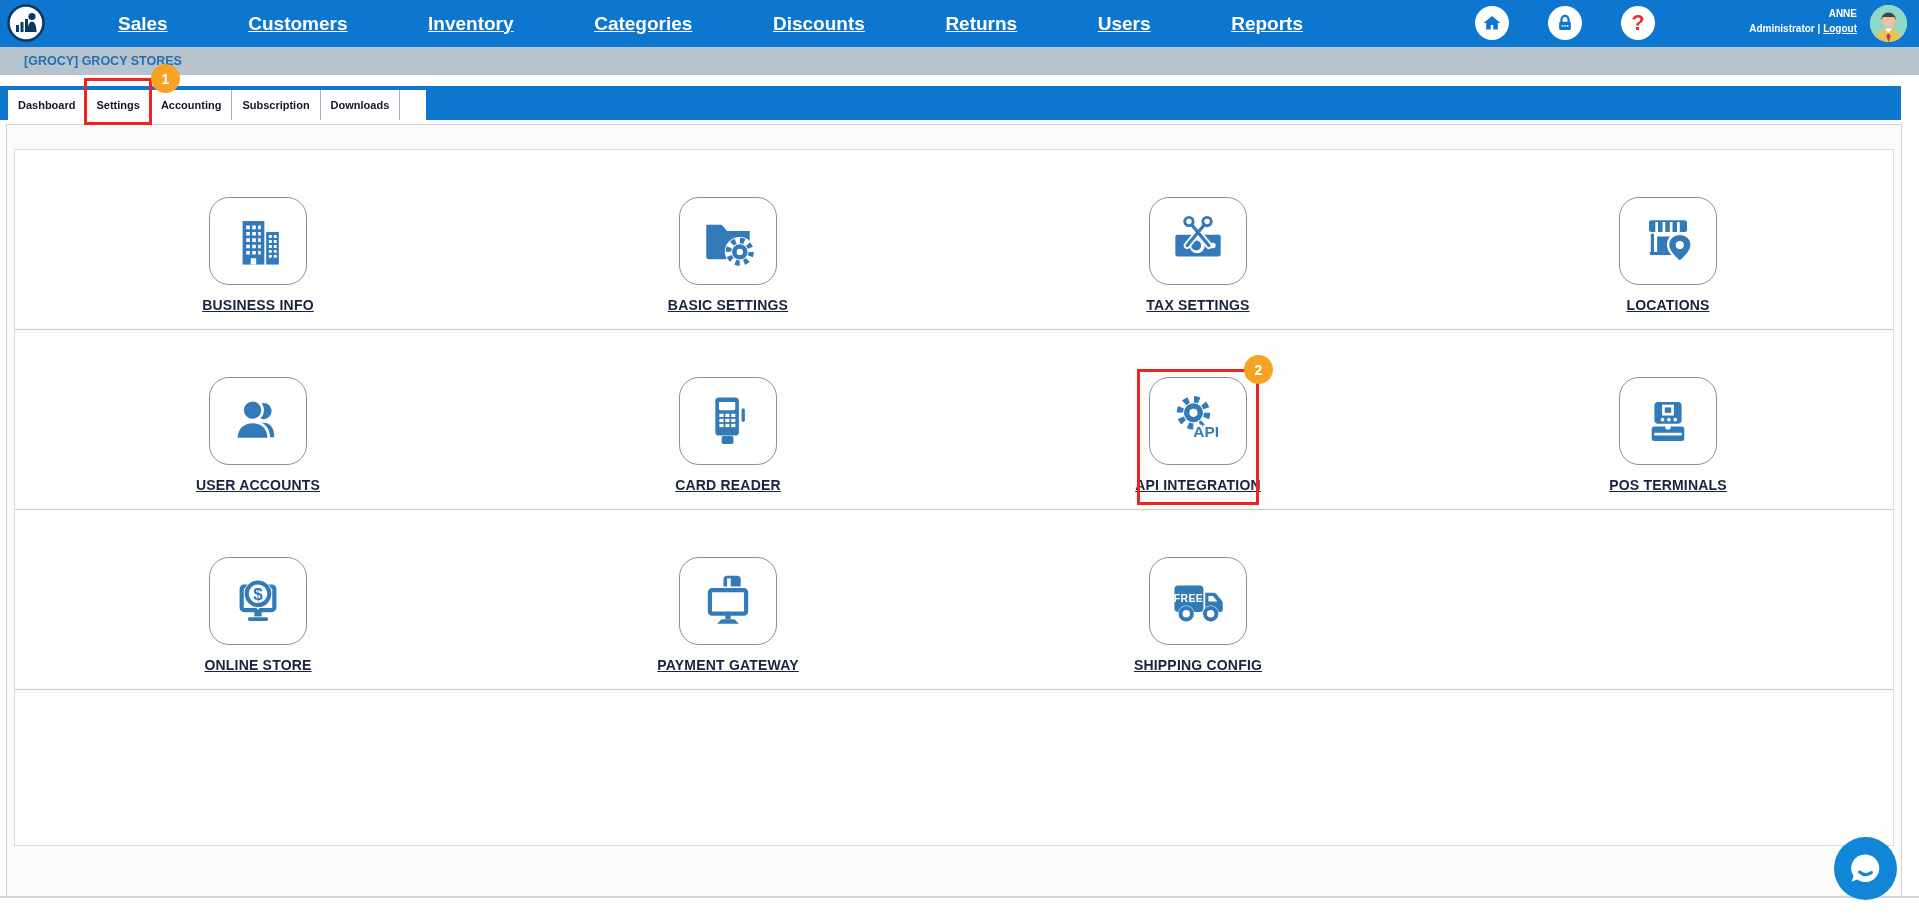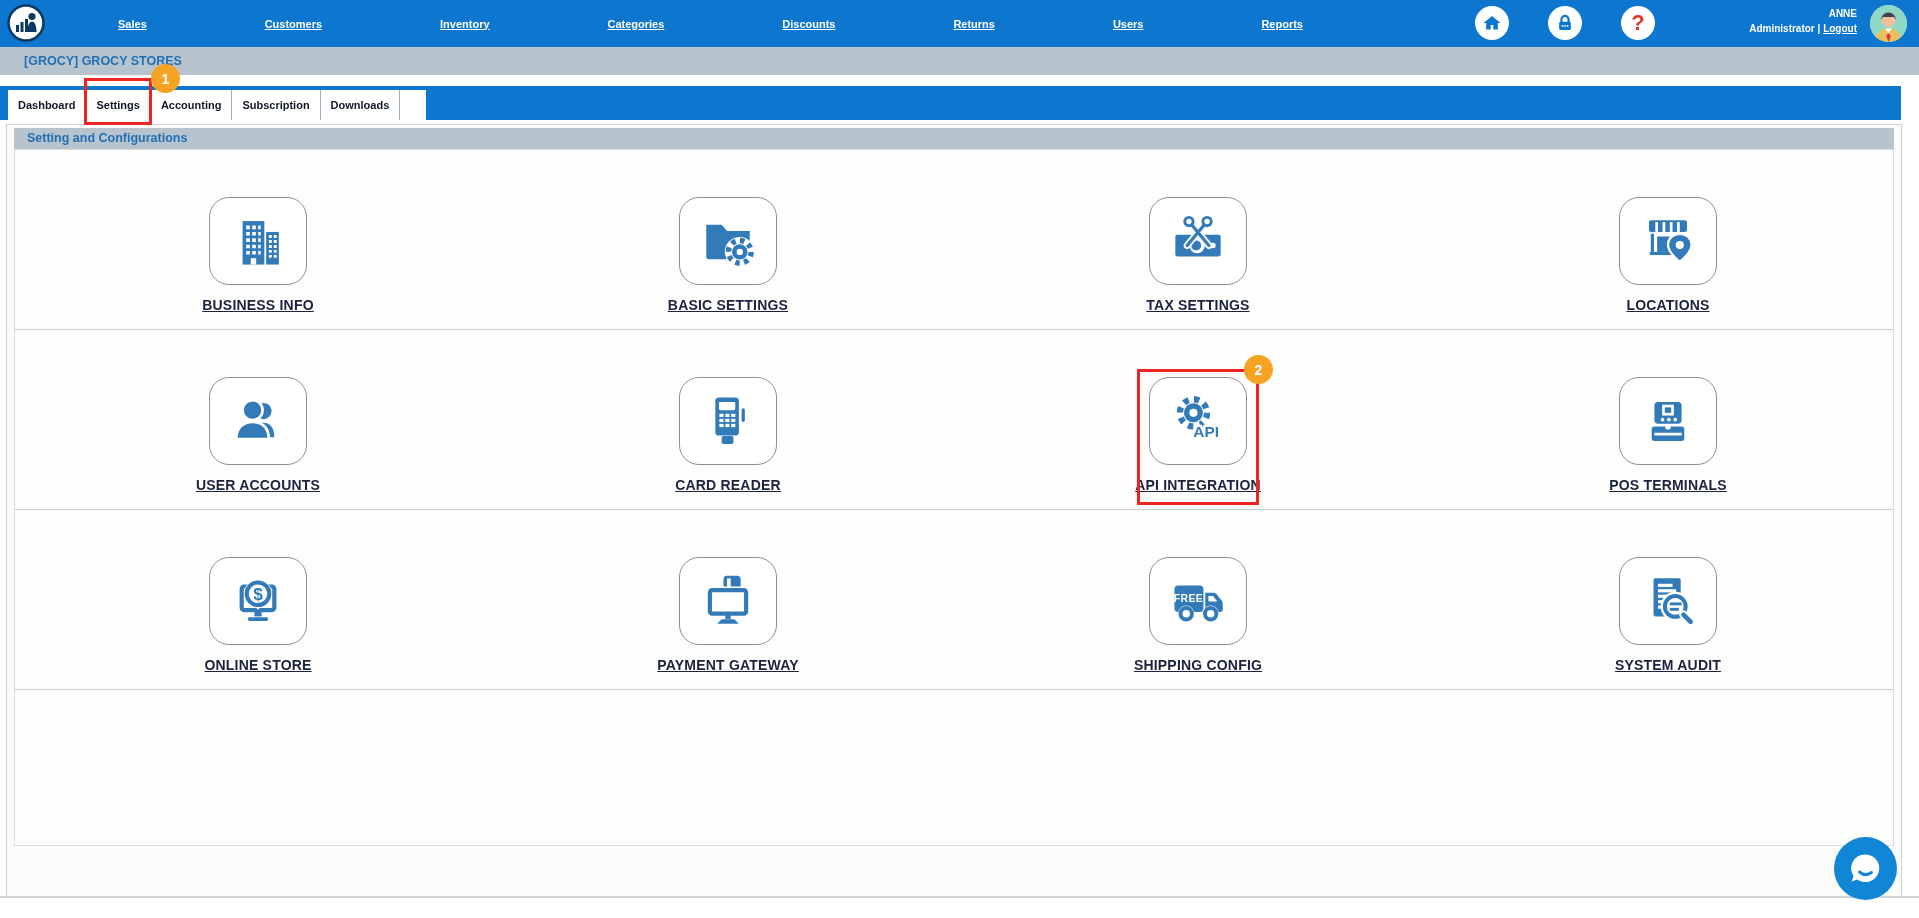--- a/index.html
+++ b/index.html
@@ -4,21 +4,21 @@
 <style>
   html,body{margin:0;padding:0;}
   body{width:1919px;height:918px;position:relative;background:#fff;
        font-family:"Liberation Sans",sans-serif;overflow:hidden;}
 
   
   .navbar{position:absolute;top:0;left:0;width:1919px;height:47px;background:#0d76cf;}
   .logo{position:absolute;left:7px;top:4px;width:38px;height:38px;cursor:pointer;}
   .nav-links{position:absolute;left:118px;top:0;width:1185px;height:47px;
              display:flex;justify-content:space-between;align-items:center;}
-  .nav-link{color:#fff;font-size:11px;font-weight:bold;text-decoration:underline;cursor:pointer;white-space:nowrap;}
+  .nav-link{color:#fff;font-size:19px;font-weight:bold;text-decoration:underline;cursor:pointer;white-space:nowrap;}
   .nav-circles{position:absolute;left:1475px;top:6px;display:flex;gap:39px;}
   .nav-circle{width:34px;height:34px;background:#fff;border-radius:50%;
               display:flex;align-items:center;justify-content:center;cursor:pointer;}
   .help-q{color:#e2352b;font-size:22px;font-weight:bold;line-height:1;}
   .user-block{position:absolute;right:62px;top:7px;text-align:right;color:#fff;font-size:10px;font-weight:bold;line-height:1.45;}
   .logout{color:#fff;text-decoration:underline;cursor:pointer;}
   .avatar{position:absolute;right:12px;top:5px;width:37px;height:37px;border-radius:50%;overflow:hidden;background:#8fd8c6;cursor:pointer;}
 
   
   .breadcrumb{position:absolute;top:47px;left:0;width:1919px;height:28px;background:#b7c3cd;
@@ -140,23 +140,20 @@
       <div class="step-badge">1</div>
     </div>
     <div class="tab"><span>Accounting</span></div>
     <div class="tab"><span>Subscription</span></div>
     <div class="tab"><span>Downloads</span></div>
     <div class="tab-filler"></div>
   </div>
 </div>
 
 <div class="content-outer">
-  <div class="section-header">
-    <span>Setting and Configurations</span>
-  </div>
 
   <div class="content-inner">
 
     <div class="tile-row">
 
       <div class="tile-wrap">
         <div class="tile-box">
           <svg class="ticon" viewBox="0 0 64 64">
             <rect x="15" y="10" width="24" height="48" fill="#327ab8"></rect>
             <rect x="41" y="22" width="14" height="36" fill="#327ab8"></rect>
@@ -346,41 +343,20 @@
             <circle cx="19" cy="46" r="9" fill="#fff"></circle>
             <circle cx="46" cy="46" r="9" fill="#fff"></circle>
             <circle cx="19" cy="46" r="6.3" fill="#fff" stroke="#327ab8" stroke-width="4.4"></circle>
             <circle cx="46" cy="46" r="6.3" fill="#fff" stroke="#327ab8" stroke-width="4.4"></circle>
             <text x="21.5" y="33.5" text-anchor="middle" font-size="11.5" font-weight="bold" fill="#fff" letter-spacing="0.5" font-family="Liberation Sans, sans-serif">FREE</text>
           </svg>
         </div>
         <a class="tile-label">SHIPPING CONFIG</a>
       </div>
 
-      <div class="tile-wrap">
-        <div class="tile-box">
-          <svg class="ticon" viewBox="0 0 64 64">
-            <rect x="16" y="7" width="30" height="42" rx="2" fill="#327ab8"></rect>
-            <g fill="#fff">
-              <rect x="21" y="13" width="16" height="3.5"></rect>
-                <rect x="21" y="19" width="20" height="3.5"></rect>
-              <rect x="21" y="25" width="20" height="3.5"></rect>
-                <rect x="21" y="31" width="12" height="3.5"></rect>
-              <rect x="21" y="37" width="9" height="3.5"></rect>
-            </g>
-            <circle cx="40" cy="38" r="14.2" fill="none" stroke="#fff" stroke-width="4"></circle>
-            <circle cx="40" cy="38" r="11.5" fill="#fff" stroke="#327ab8" stroke-width="4.4"></circle>
-            <rect x="34" y="33.6" width="13" height="3.2" fill="#327ab8"></rect>
-            <rect x="34" y="39.6" width="10" height="3.2" fill="#327ab8"></rect>
-            <line x1="49" y1="47" x2="57" y2="55" stroke="#fff" stroke-width="9" stroke-linecap="round"></line>
-            <line x1="49" y1="47" x2="57" y2="55" stroke="#327ab8" stroke-width="5" stroke-linecap="round"></line>
-          </svg>
-        </div>
-        <a class="tile-label">SYSTEM AUDIT</a>
-      </div>
     </div>
 
   </div>
 </div>
 
 <div class="chat-btn">
   <svg viewBox="0 0 63 63">
     <circle cx="31.5" cy="31.5" r="31.5" fill="#1286d6"></circle>
     <path d="M31.5 17.5 a13.8 13.8 0 1 1 -8.2 24.9 l-5.6 2.1 1.9 -5.5 a13.8 13.8 0 0 1 11.9 -21.5 z" fill="#fff"></path>
     <path d="M25.5 35 q6 5 12 .5" stroke="#1286d6" stroke-width="3" fill="none" stroke-linecap="round"></path>

